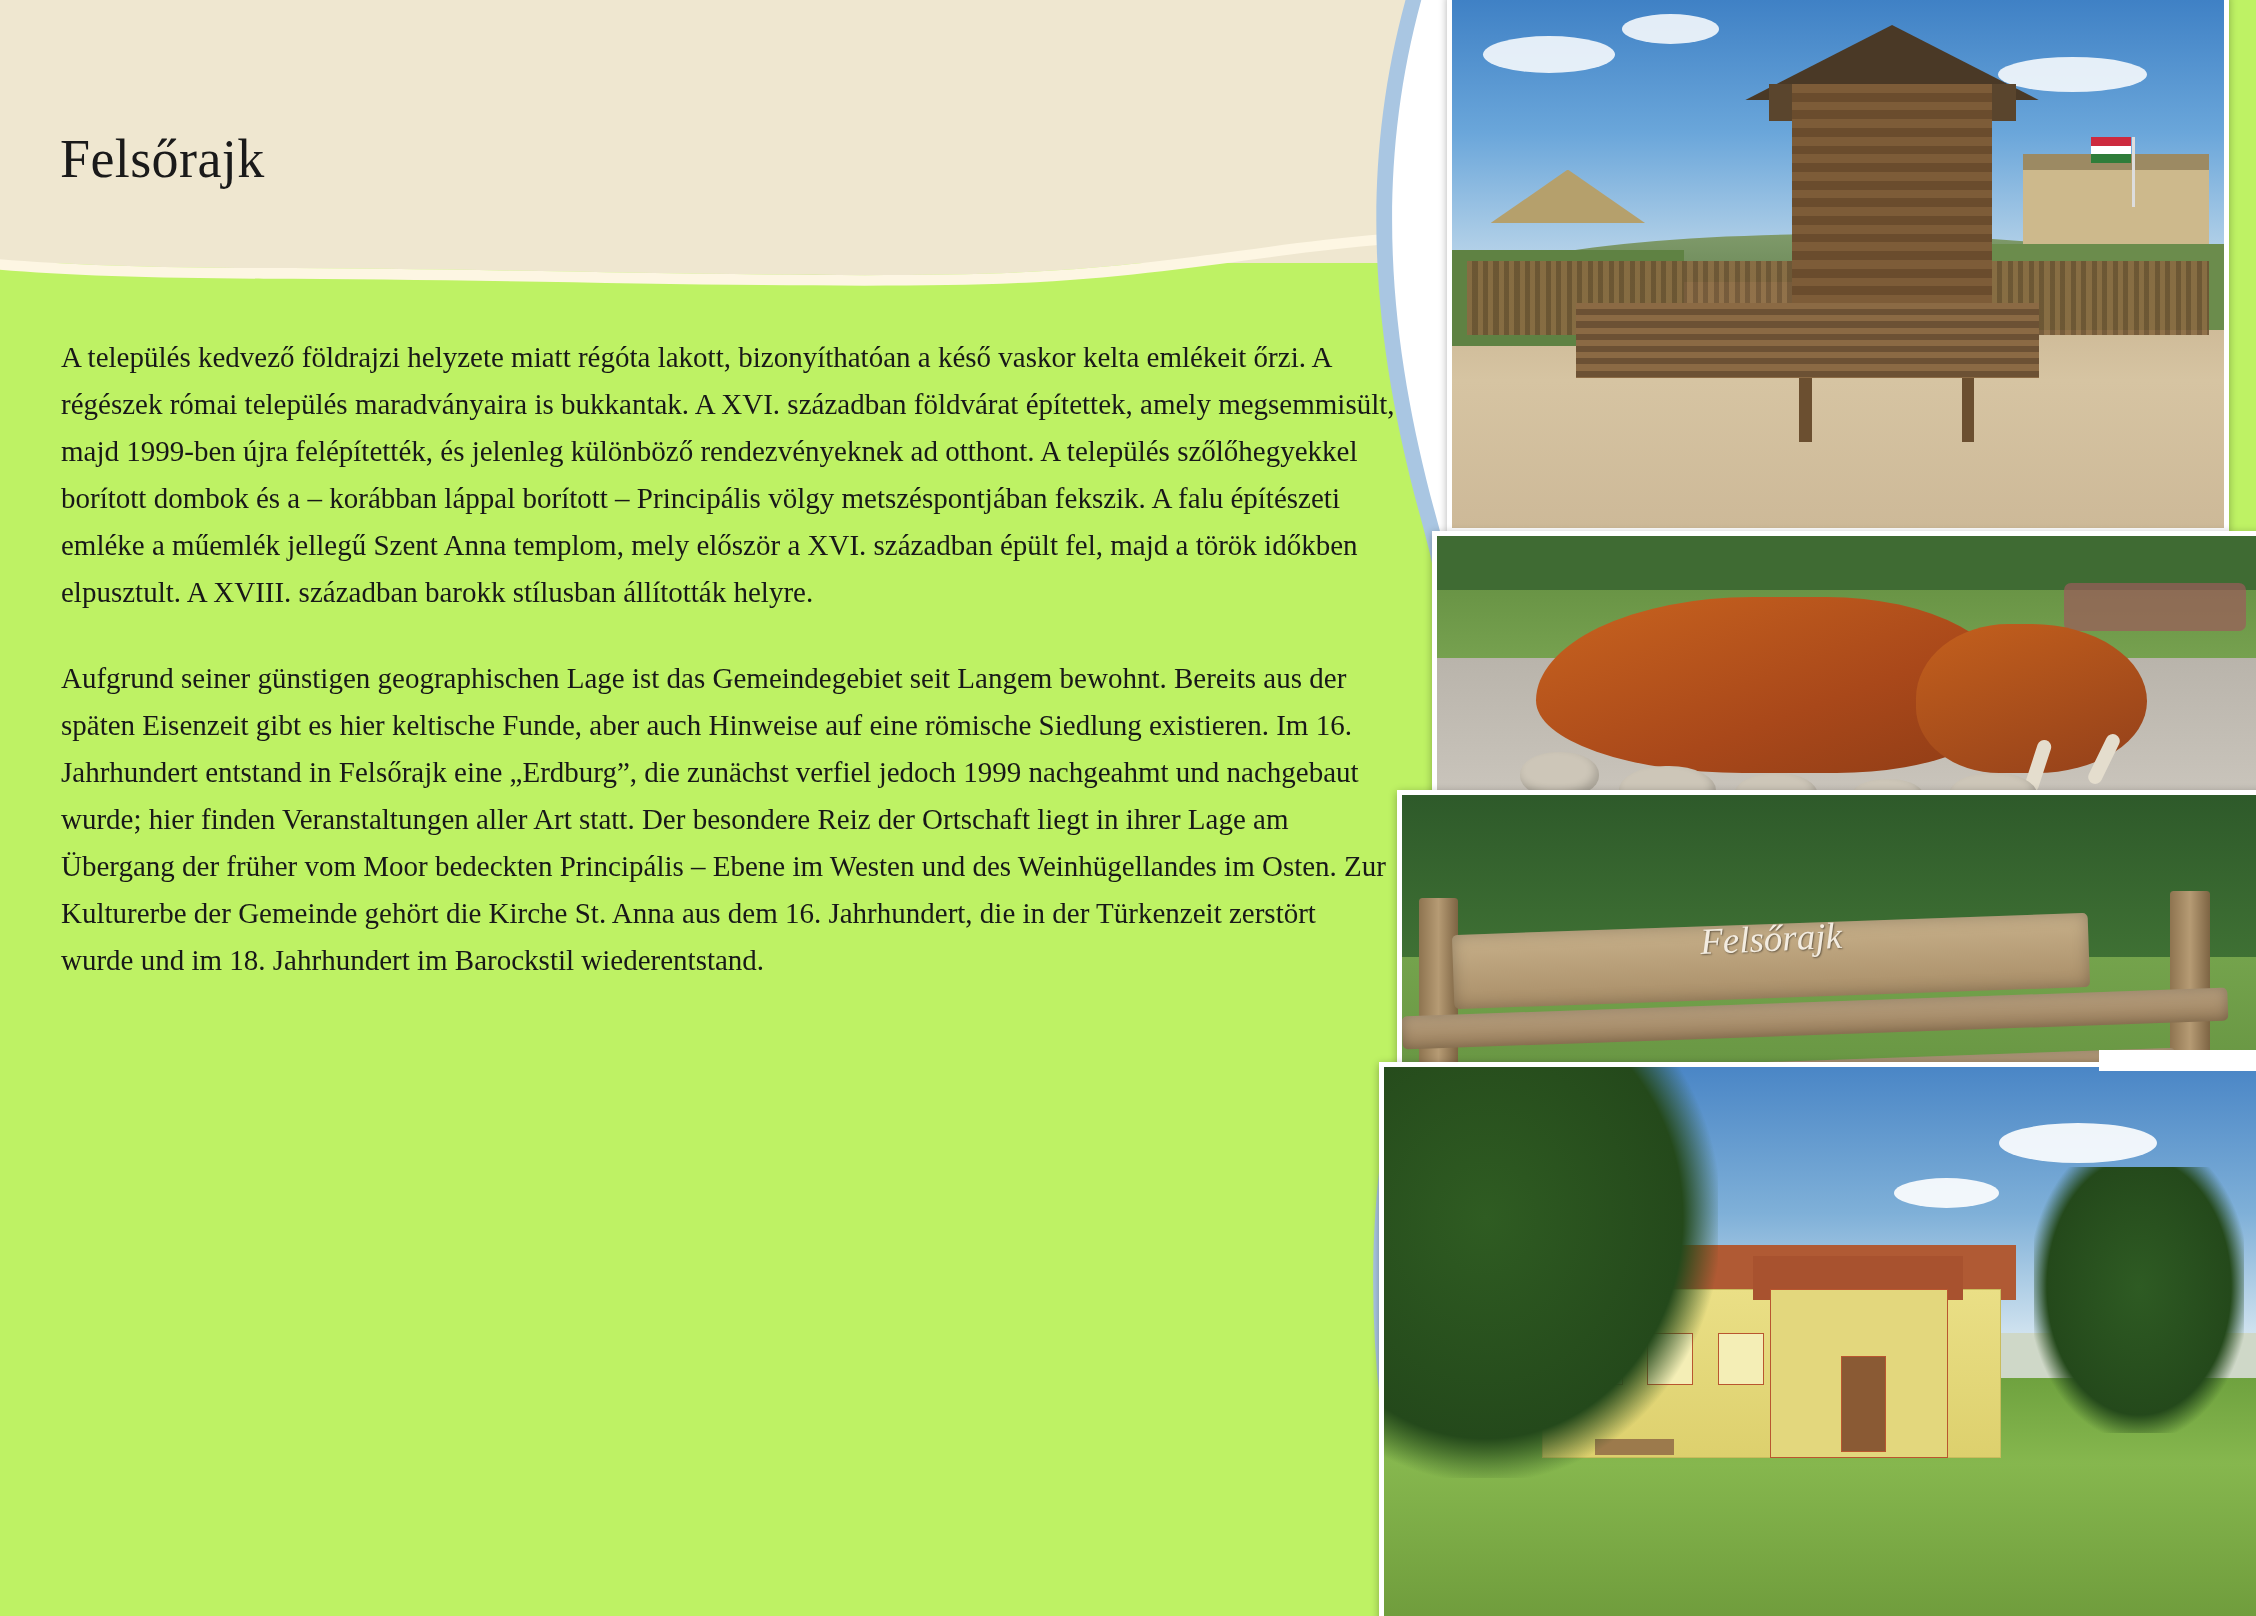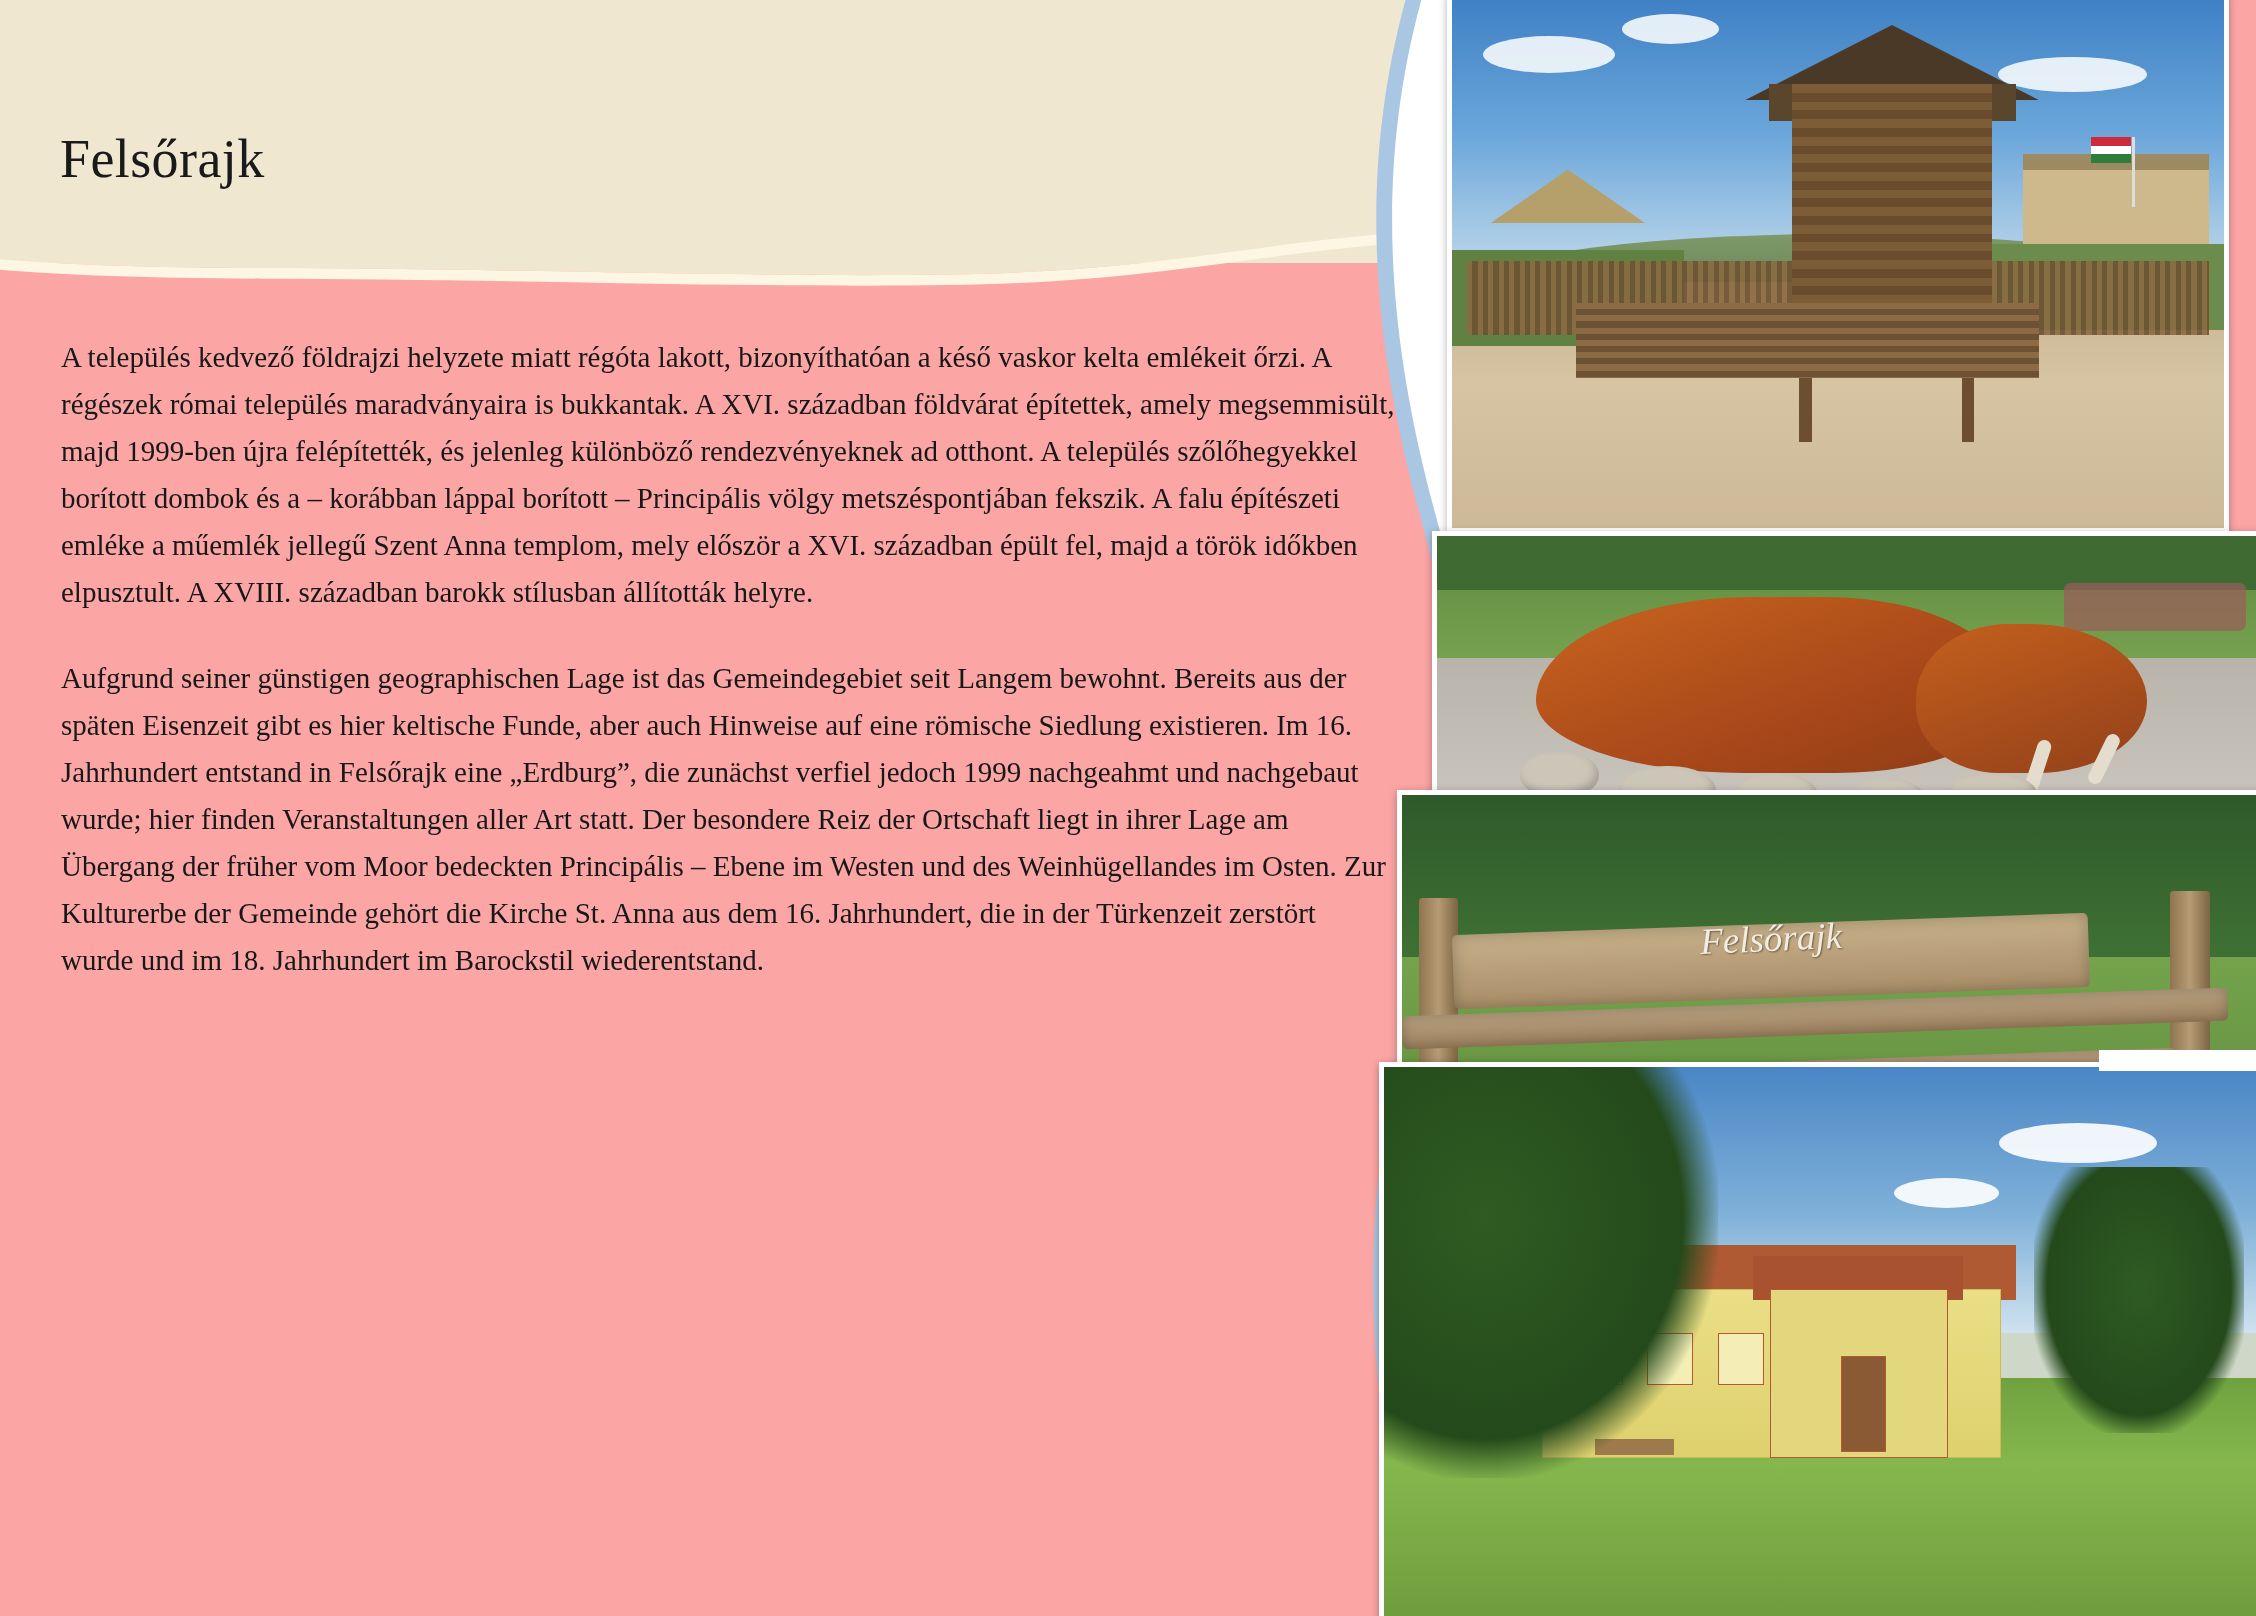--- a/index.html
+++ b/index.html
@@ -12,21 +12,21 @@
     background: #fdf6e3;
     font-family: "Liberation Serif", serif;
     overflow: hidden;
     position: relative;
   }
 
   
   .page {
     position: absolute;
     inset: 0;
-    background: #fca5a5;
+    background: #bef264;
     overflow: hidden;
   }
 
   
   .header-band {
     position: absolute;
     left: 0;
     top: 0;
     width: 1527px;
     height: 263px;

